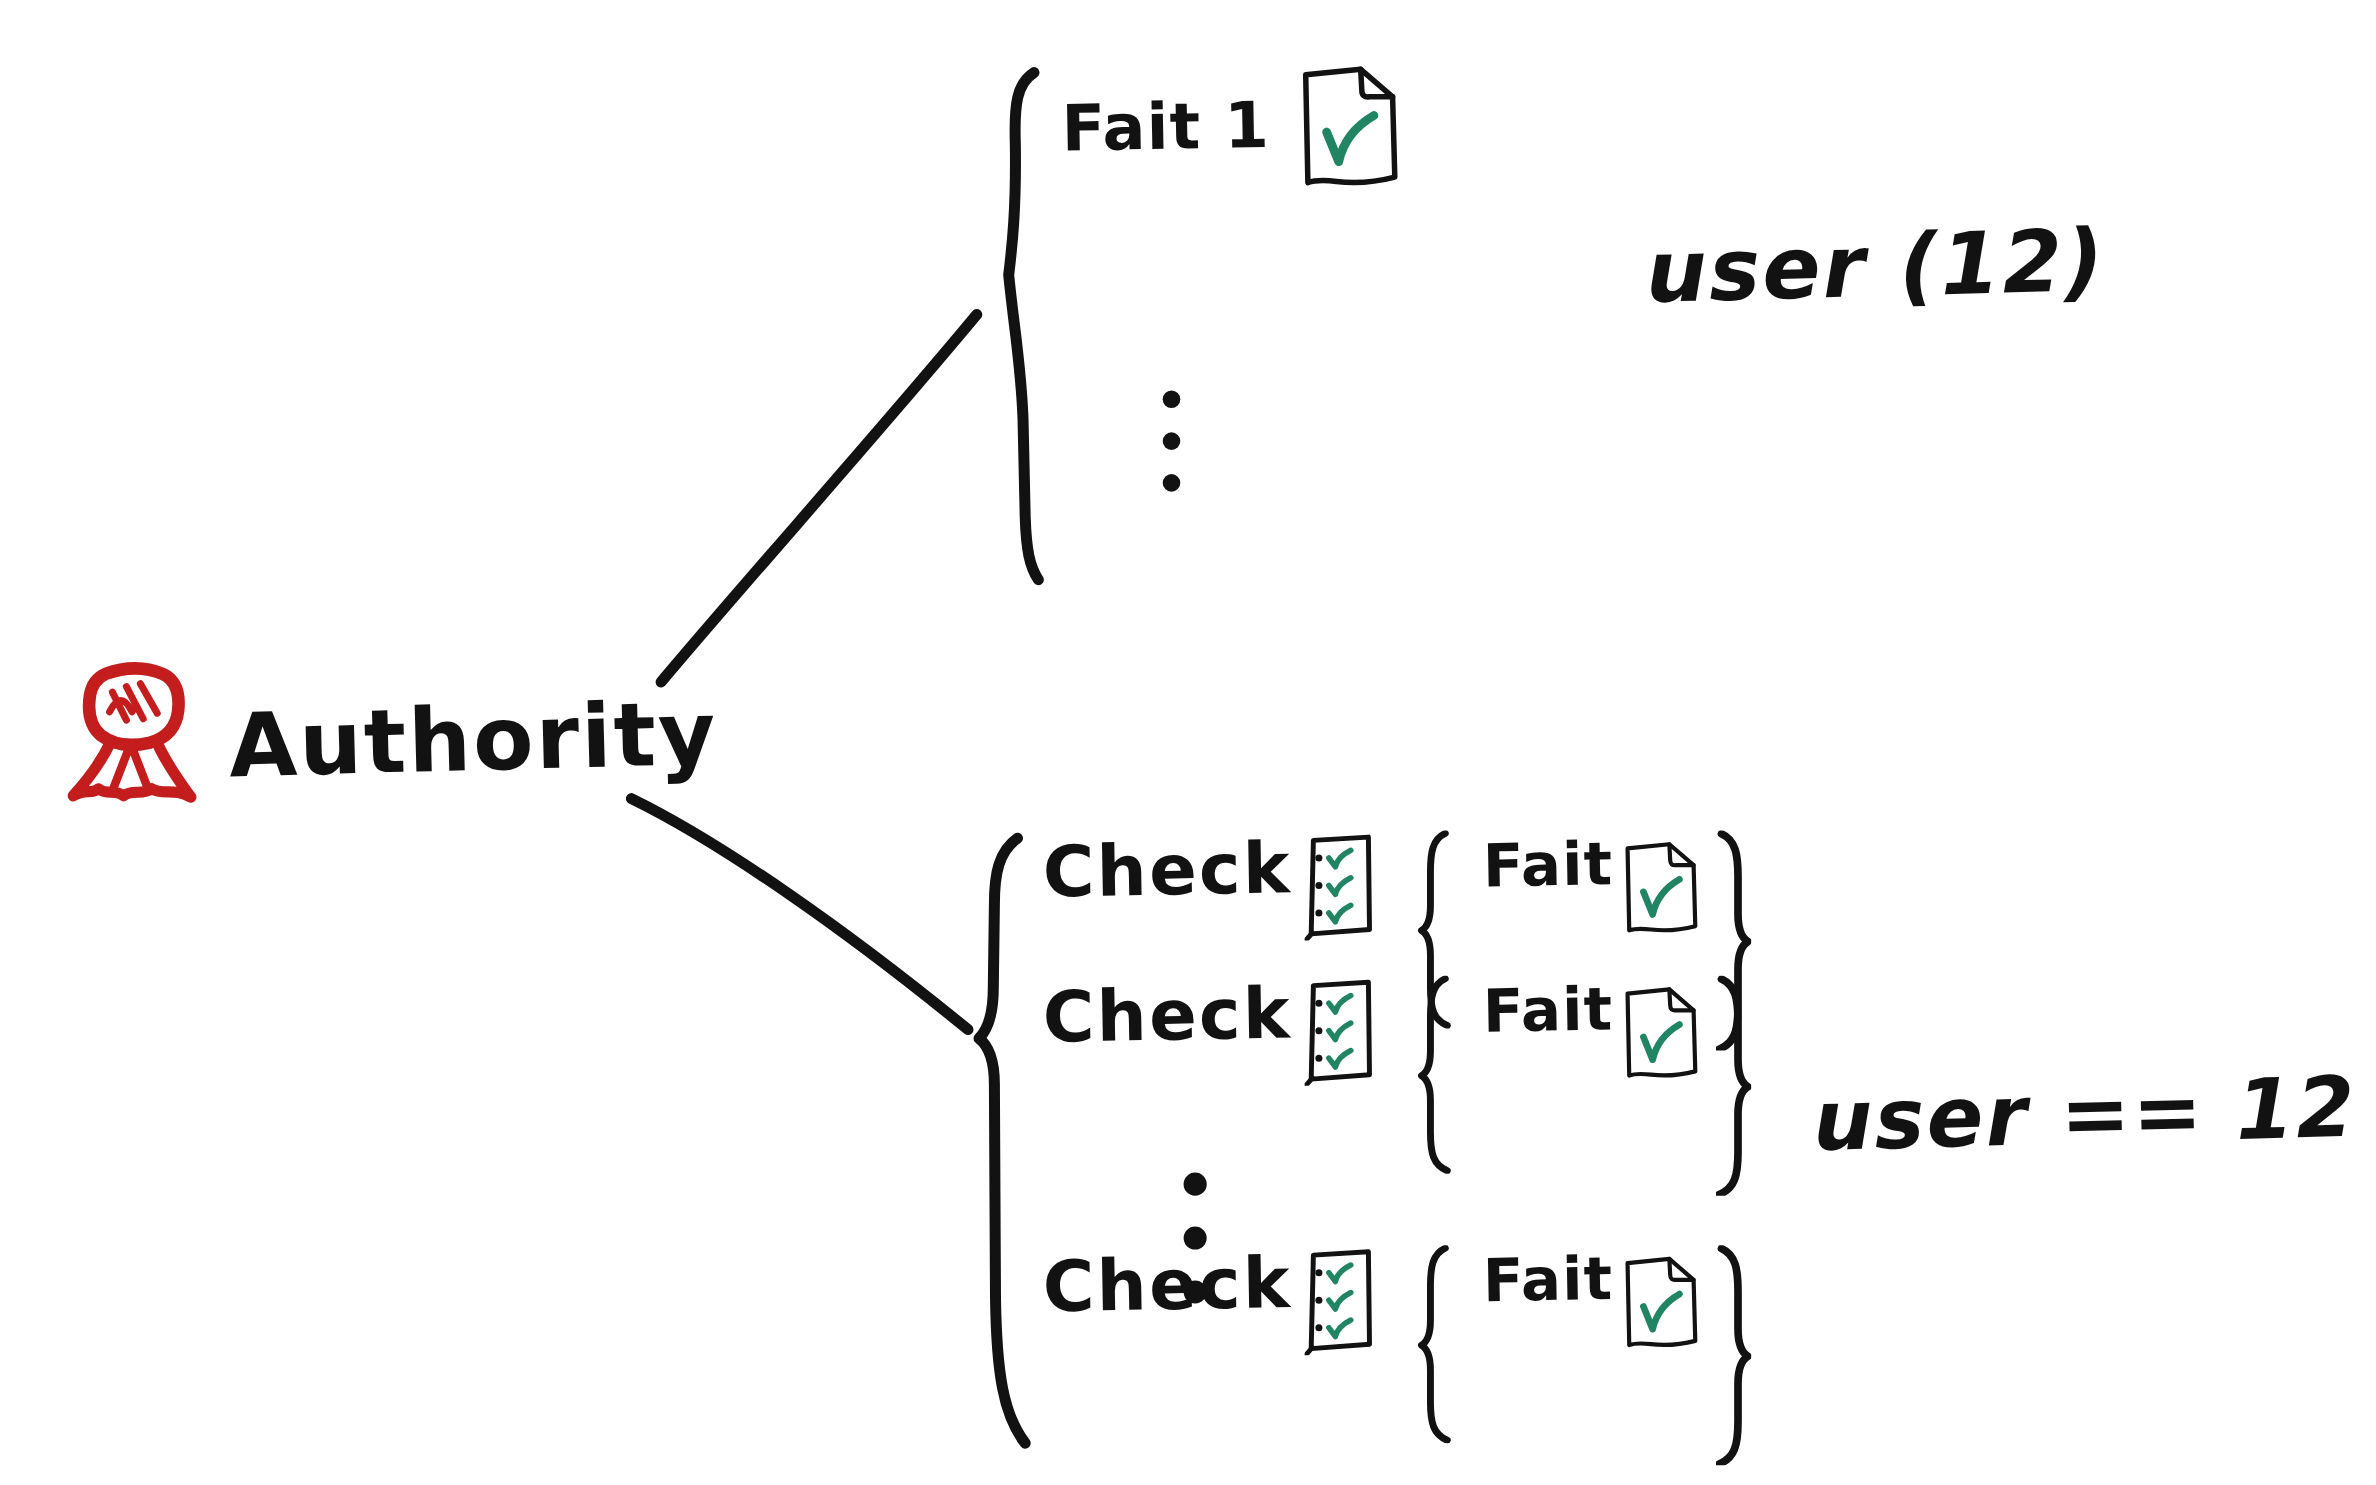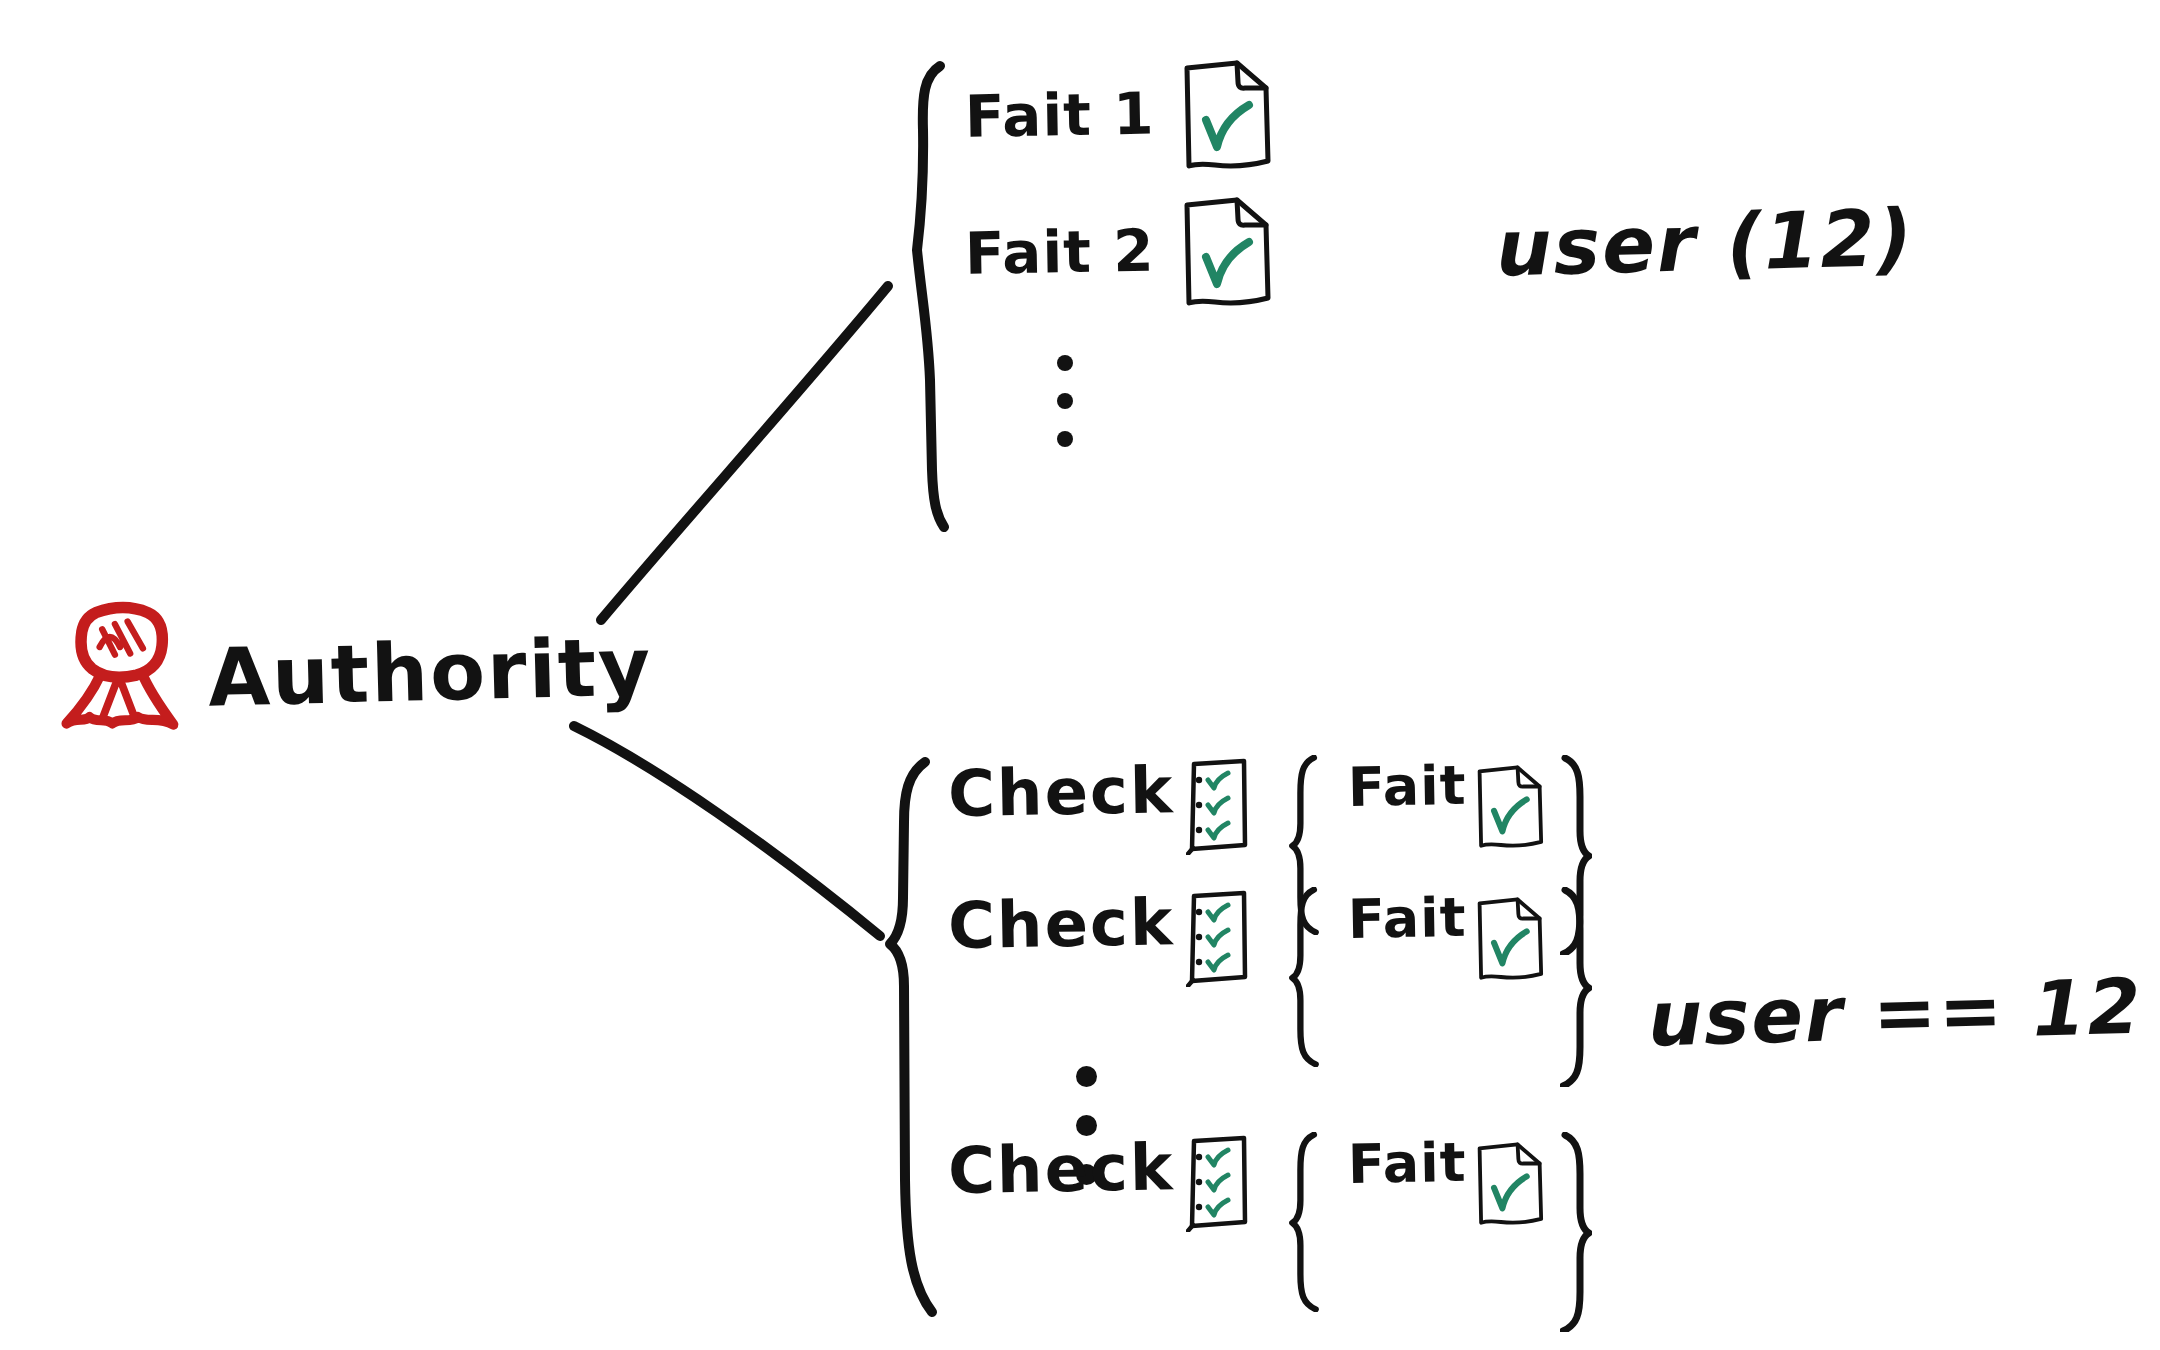--- a/index.html
+++ b/index.html
@@ -122,26 +122,20 @@
     </svg>
     <span class="authority-label">Authority</span>
   </div>
 
   <div class="fait-row row-1">
     <span class="row-label">Fait 1</span>
     <svg width="100" height="114" viewBox="0 0 100 114">
         <use href="#doc-check-symbol"></use>
       </svg>
   </div>
-  <div class="fait-row row-2">
-    <span class="row-label">Fait 2</span>
-    <svg width="100" height="114" viewBox="0 0 100 114">
-        <use href="#doc-check-symbol"></use>
-      </svg>
-  </div>
   <div class="vdots vdots-top">
     <div class="dot"></div>
     <div class="dot"></div>
     <div class="dot"></div>
   </div>
 
   <div class="annotation annotation-top">user (12)</div>
 
   <div class="check-row crow-1">
     <span class="check-label">Check</span>

